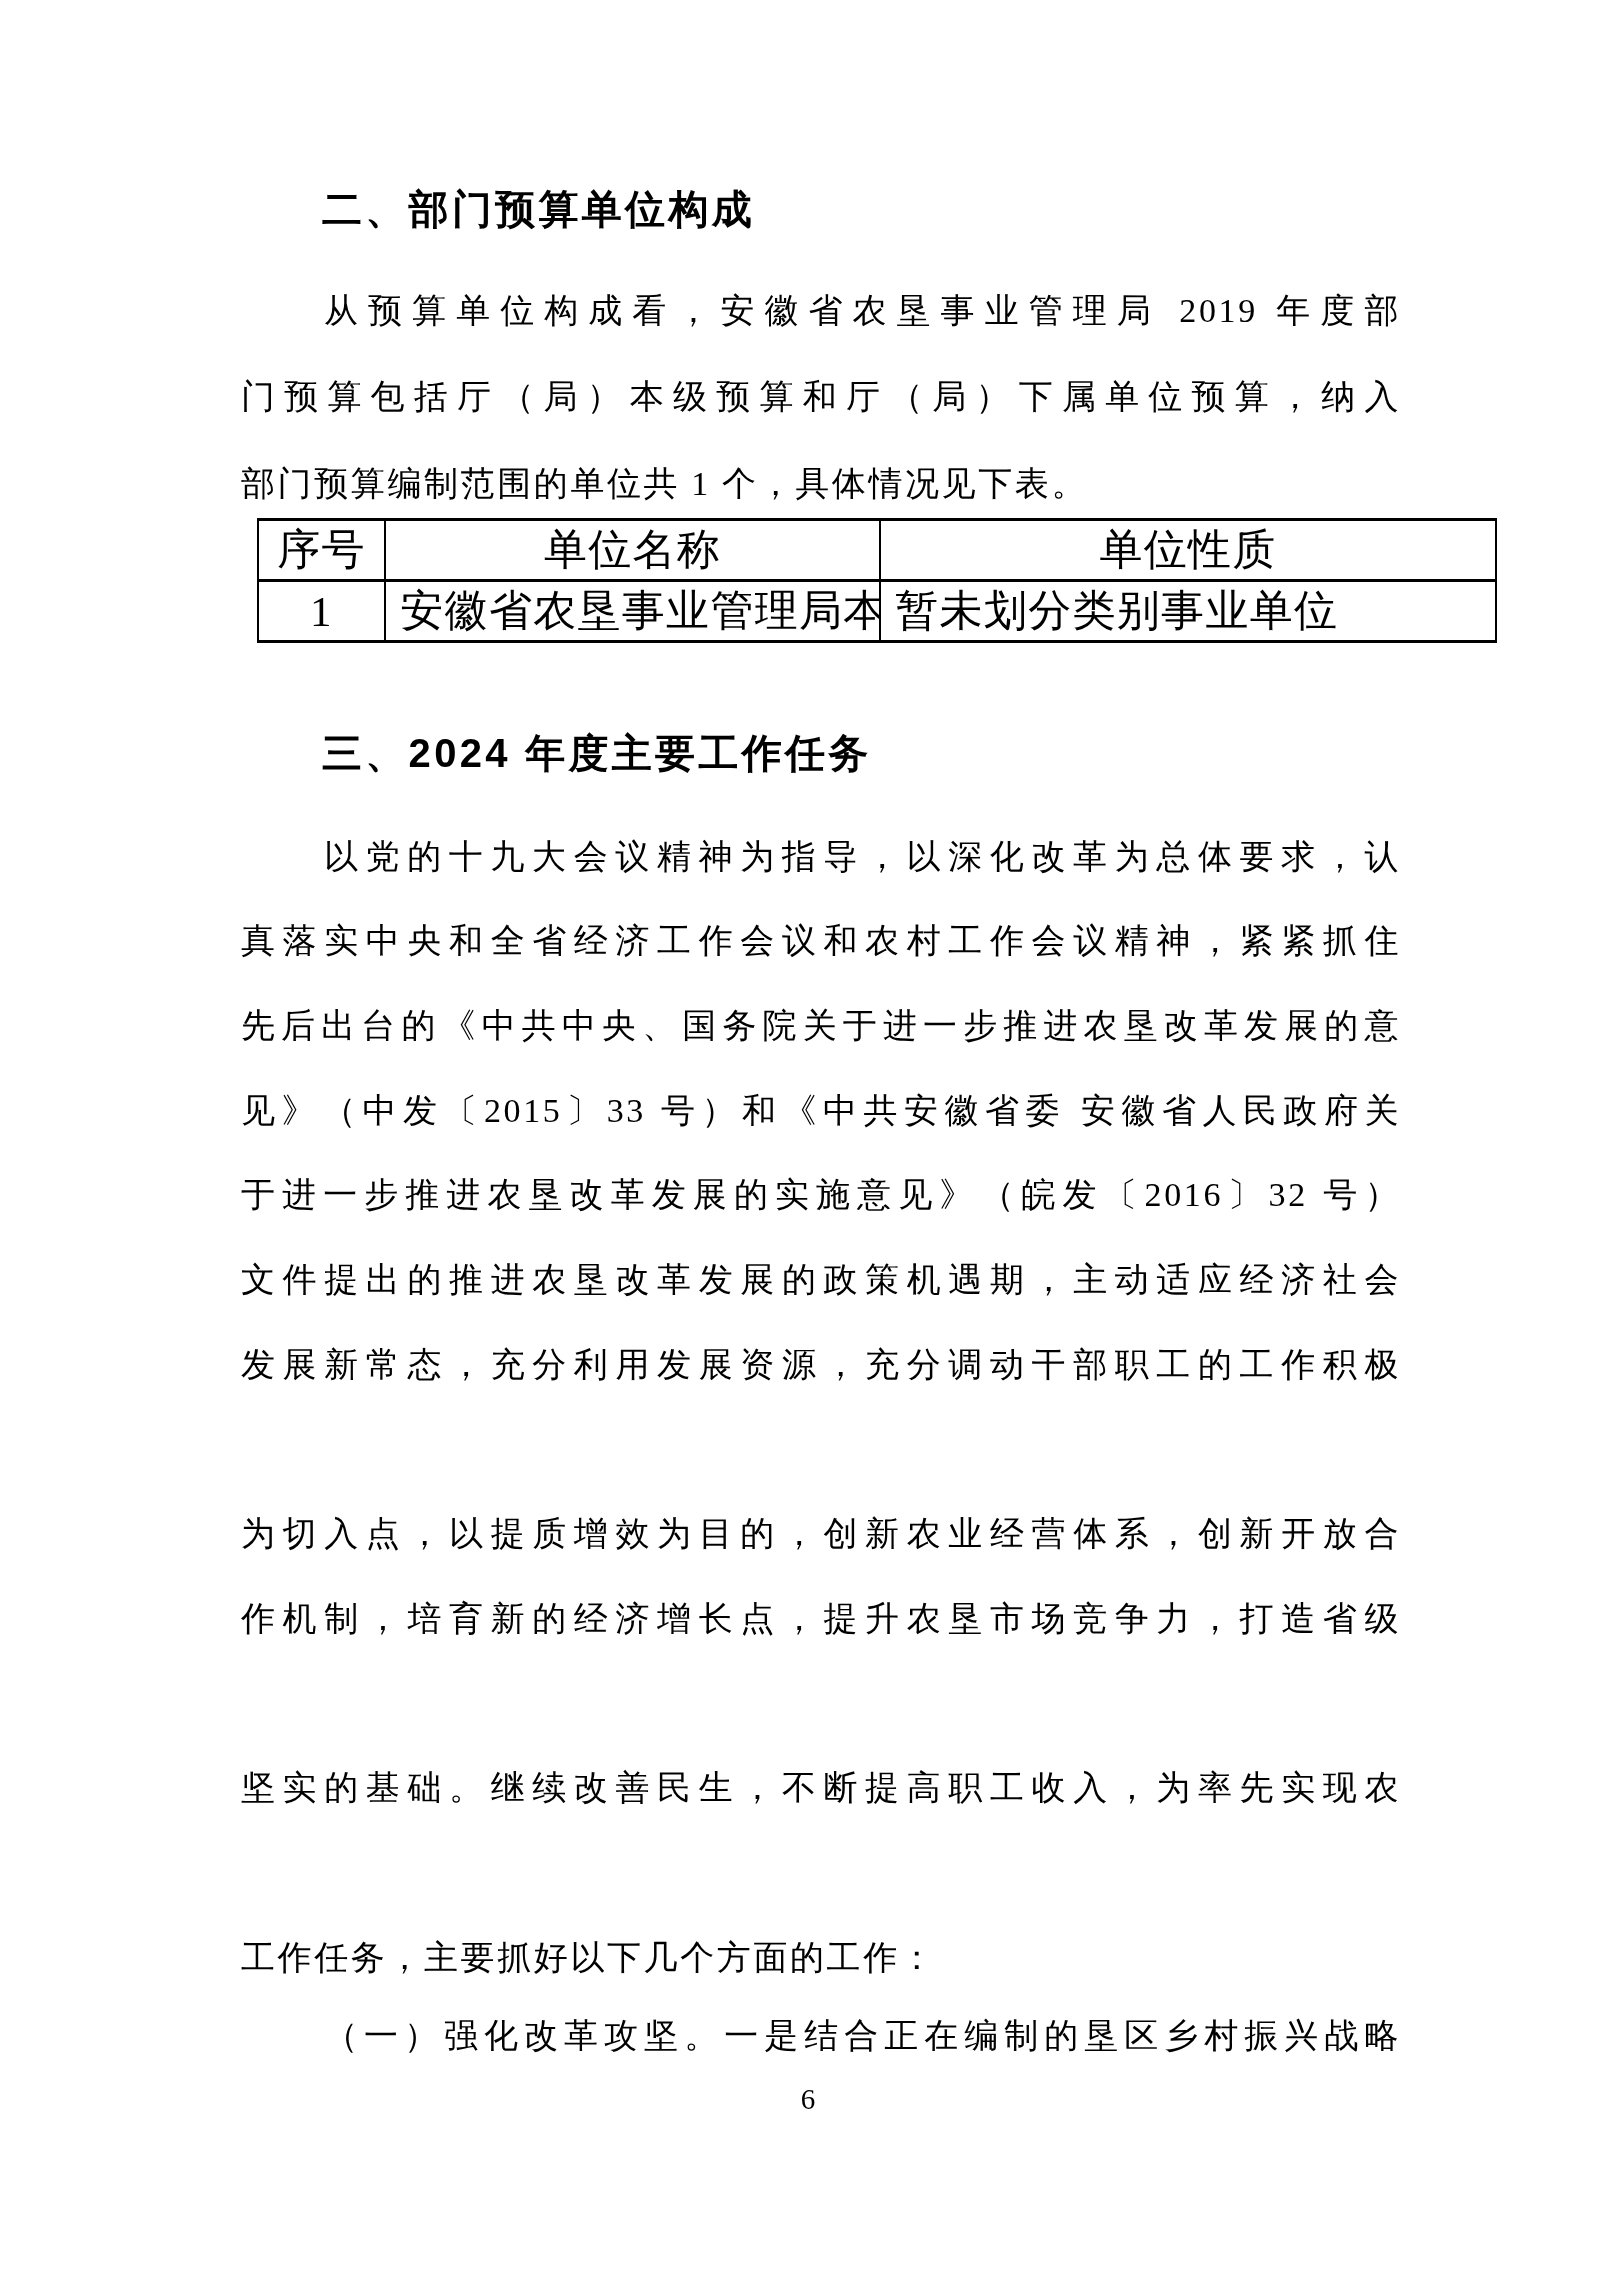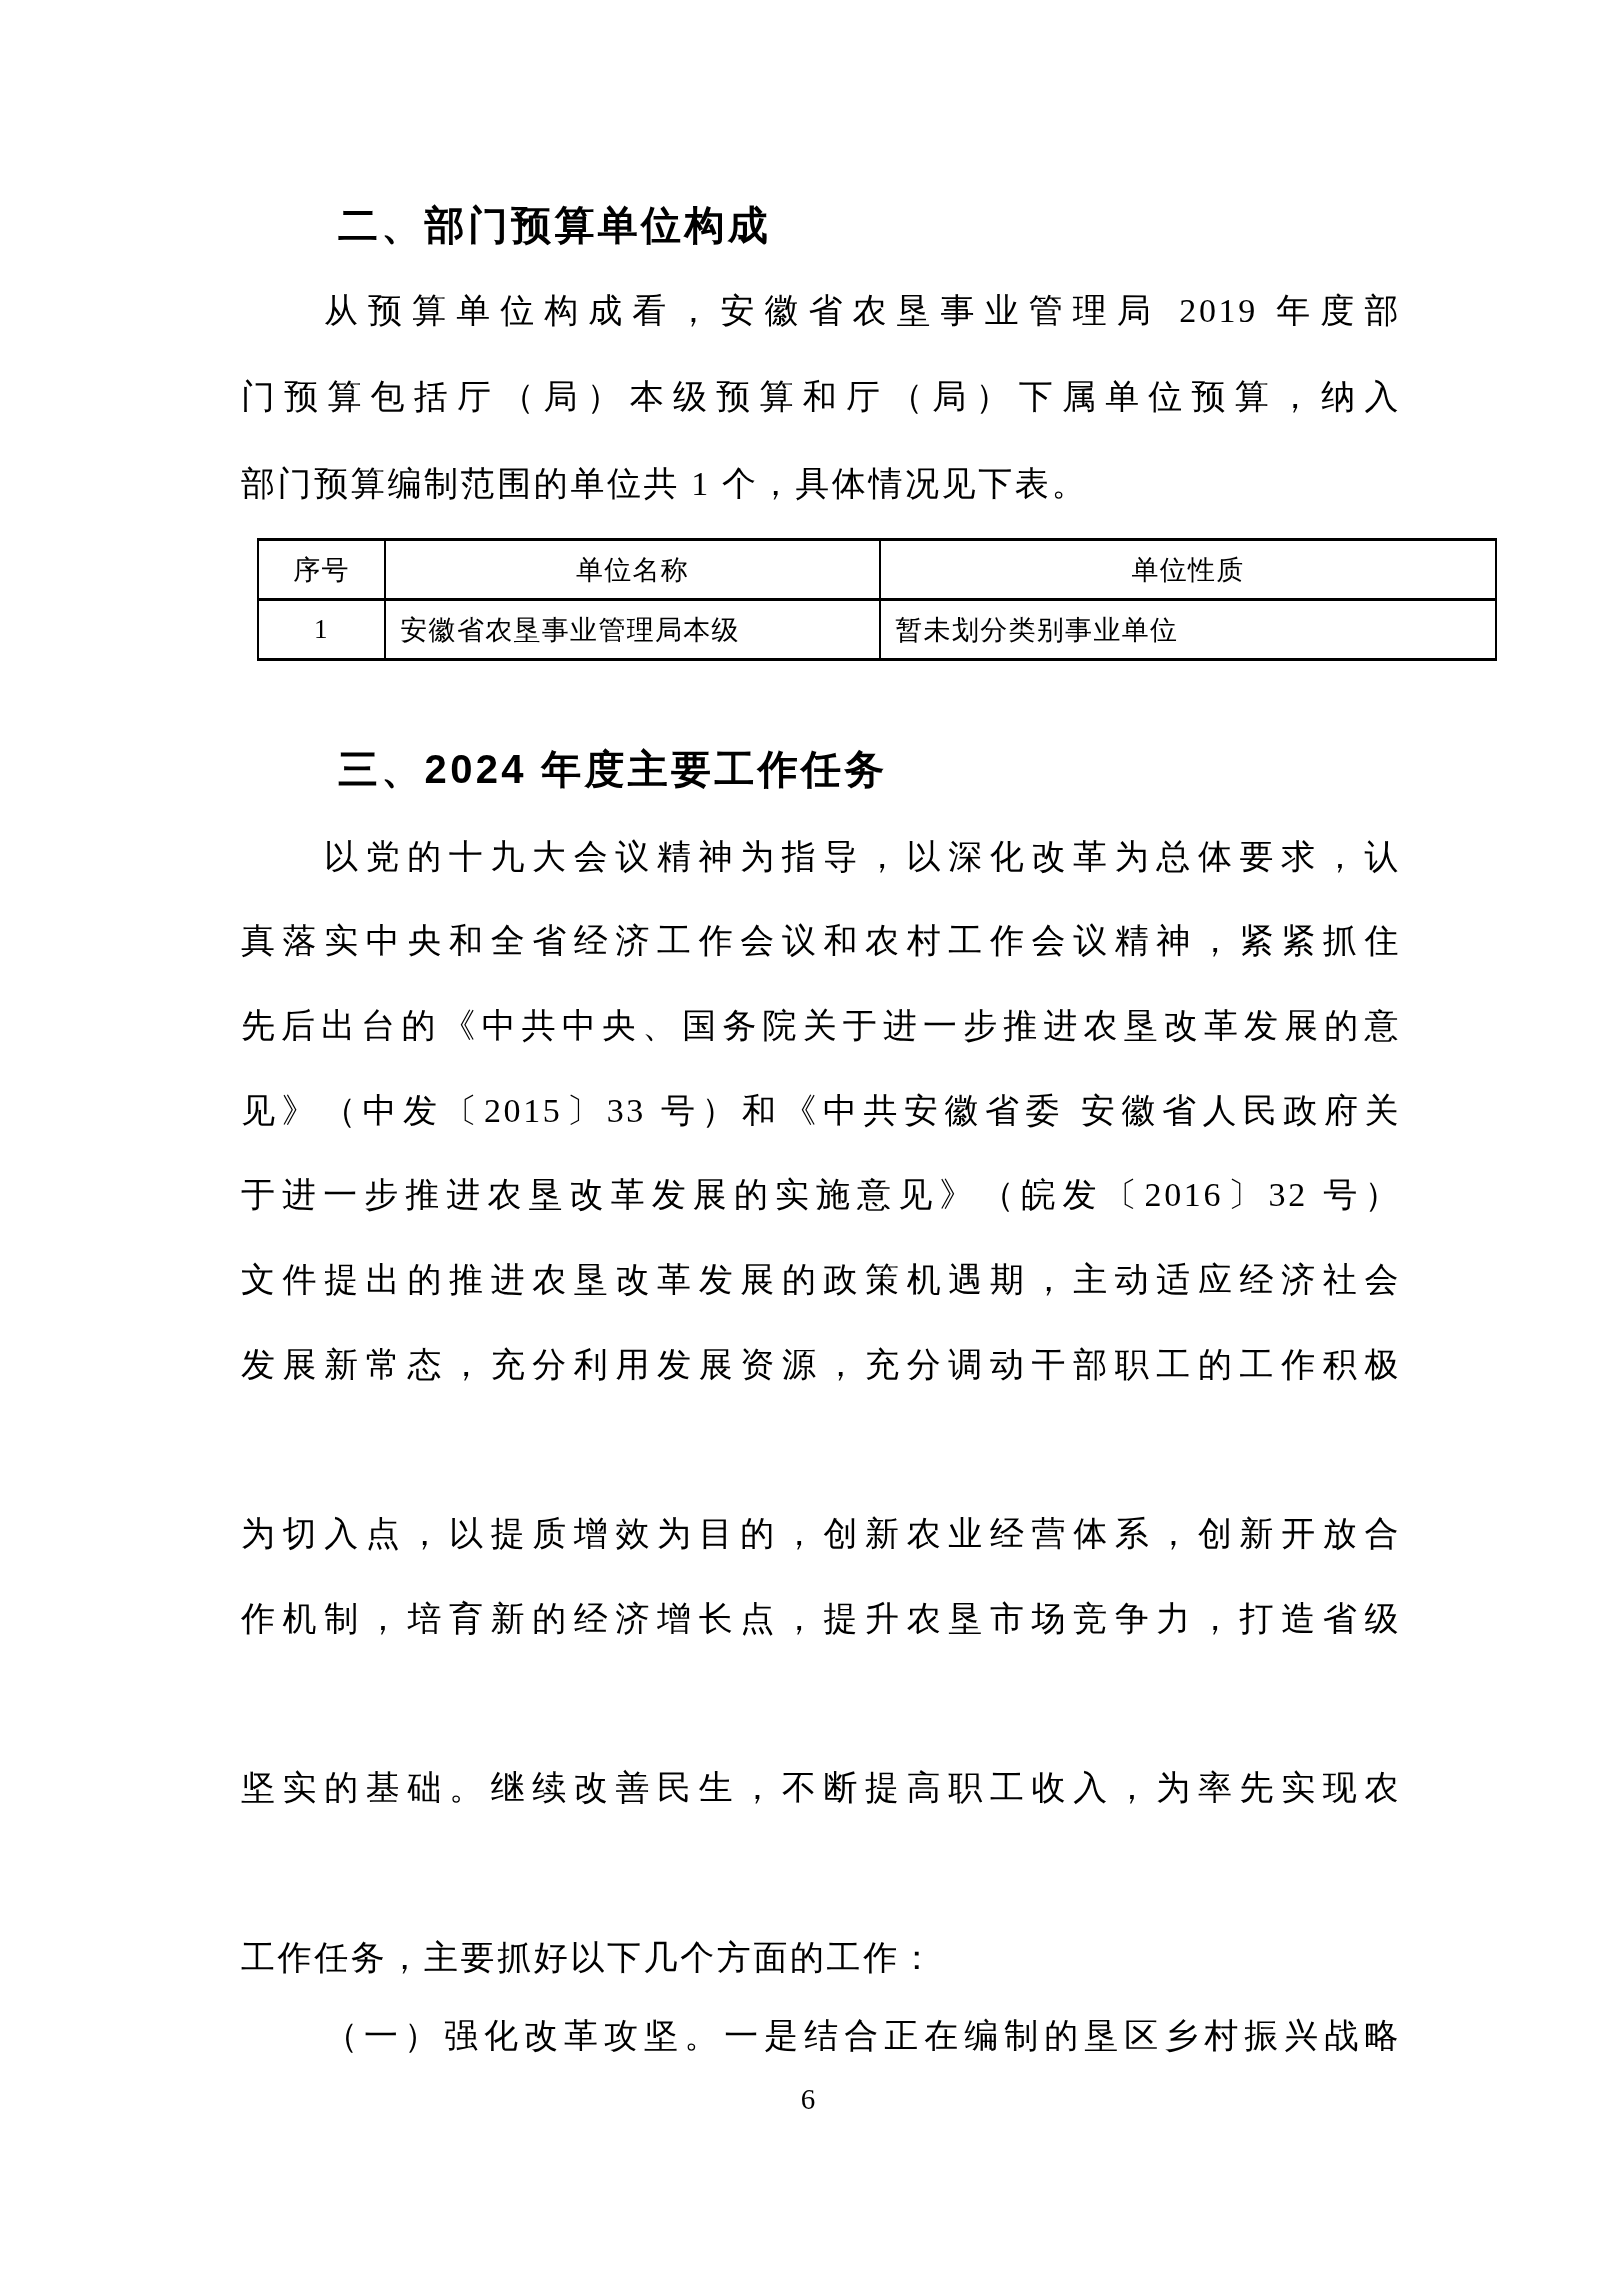--- a/index.html
+++ b/index.html
@@ -8,21 +8,21 @@
     width: 1616px;
     height: 2284px;
     background: #ffffff;
     color: #000000;
     font-family: "Liberation Serif", serif;
     overflow: hidden;
   }
   .heading {
     position: absolute;
     left: 322px;
-    margin: 16px;
+    margin: 0;
     font-family: "Liberation Sans", sans-serif;
     font-weight: 700;
     font-size: 40px;
     line-height: 47px;
     letter-spacing: 3.3px;
     white-space: nowrap;
   }
   .bodyline {
     position: absolute;
     left: 241px;
@@ -32,26 +32,26 @@
     letter-spacing: 2.6px;
     text-align: justify;
     text-align-last: justify;
     text-justify: inter-character;
   }
   .bodyline.short { text-align-last: left; }
   .bodyline.indent { text-indent: 83px; }
   .unit-table {
     position: absolute;
     left: 257px;
-    top: 538px;
+    top: 518px;
     width: 1240px;
     height: 117px;
     border-collapse: collapse;
     table-layout: fixed;
-    font-size: 27px;
+    font-size: 43px;
     letter-spacing: 1.3px;
   }
   .unit-table col.c1 { width: 127px; }
   .unit-table col.c2 { width: 495px; }
   .unit-table th, .unit-table td {
     border-top: 3.9px solid #000;
     border-bottom: 3.9px solid #000;
     border-left: 2.6px solid #000;
     border-right: 2.6px solid #000;
     padding: 0 14.3px;

